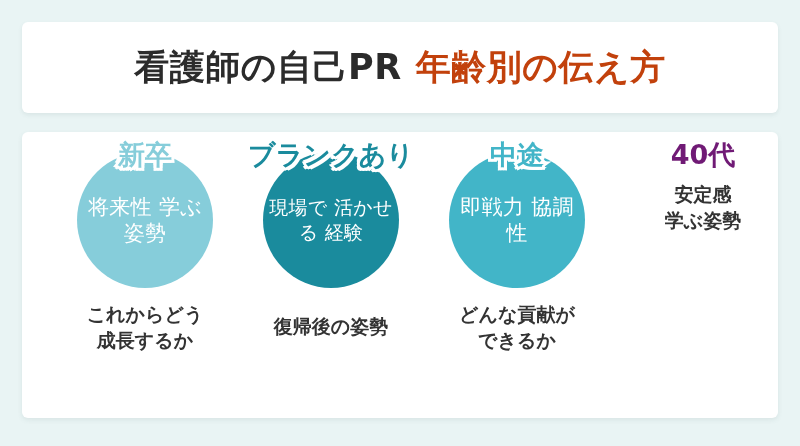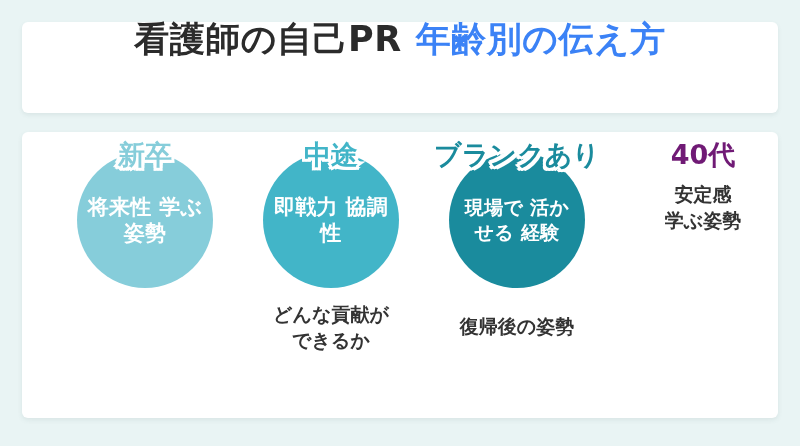--- a/index.html
+++ b/index.html
@@ -30,20 +30,21 @@
   .title-card {
     position: absolute;
     left: 22px;
     top: 22px;
     width: 756px;
     height: 91px;
     background: #ffffff;
     border-radius: 6px;
     box-shadow: 0 2px 4px rgba(80, 110, 110, 0.10);
     display: flex;
+    align-items: center;
     justify-content: center;
     box-sizing: border-box;
   }
 
   .title-line {
     display: flex;
     align-items: baseline;
     justify-content: center;
     white-space: nowrap;
     letter-spacing: 0.5px;
@@ -52,21 +53,21 @@
   .title-main {
     font-size: 35px;
     font-weight: bold;
     color: #2b2b2b;
     line-height: 1;
   }
 
   .title-accent {
     font-size: 35px;
     font-weight: bold;
-    color: #3b82f6;
+    color: #c2410c;
     line-height: 1;
     margin-left: 14px;
   }
 
   
   .body-card {
     position: absolute;
     left: 22px;
     top: 132px;
     width: 756px;
@@ -130,21 +131,21 @@
     height: 136px;
     border-radius: 50%;
     display: flex;
     align-items: center;
     justify-content: center;
     text-align: center;
   }
 
   .circle-text {
     color: #ffffff;
-    font-weight: bold;
+    font-weight: normal;
     font-size: 21px;
     line-height: 1.25;
     padding: 0 6px;
     letter-spacing: 0.3px;
   }
 
   .circle-text.three-line {
     font-size: 19px;
     line-height: 1.3;
   }
@@ -180,47 +181,49 @@
     <div class="columns">
 
       <div class="column">
         <div class="badge" style="color: rgb(134, 205, 218);">新卒</div>
         <div class="circle-wrap">
           <div class="circle" style="background: rgb(134, 205, 218);">
             <div class="circle-text">将来性
 学ぶ姿勢</div>
           </div>
         </div>
+        <div class="caption">これからどう
+成長するか</div>
+      </div>
+
+      <div class="column">
+        <div class="badge" style="color: rgb(26, 139, 157);">ブランクあり</div>
+        <div class="circle-wrap">
+          <div class="circle" style="background: rgb(26, 139, 157);">
+            <div class="circle-text three-line">現場で
+活かせる
+経験</div>
+          </div>
+        </div>
+        <div class="caption single">復帰後の姿勢</div>
       </div>
 
       <div class="column">
         <div class="badge" style="color: rgb(66, 181, 200);">中途</div>
         <div class="circle-wrap">
           <div class="circle" style="background: rgb(66, 181, 200);">
             <div class="circle-text">即戦力
 協調性</div>
           </div>
         </div>
         <div class="caption">どんな貢献が
 できるか</div>
       </div>
 
       <div class="column">
-        <div class="badge" style="color: rgb(26, 139, 157);">ブランクあり</div>
-        <div class="circle-wrap">
-          <div class="circle" style="background: rgb(26, 139, 157);">
-            <div class="circle-text three-line">現場で
-活かせる
-経験</div>
-          </div>
-        </div>
-        <div class="caption single">復帰後の姿勢</div>
-      </div>
-
-      <div class="column">
         <div class="badge" style="color: #701a75;">40代</div>
         <div class="caption">安定感
 学ぶ姿勢</div>
       </div>
 
     </div>
   </div>
 
 </div>
 

